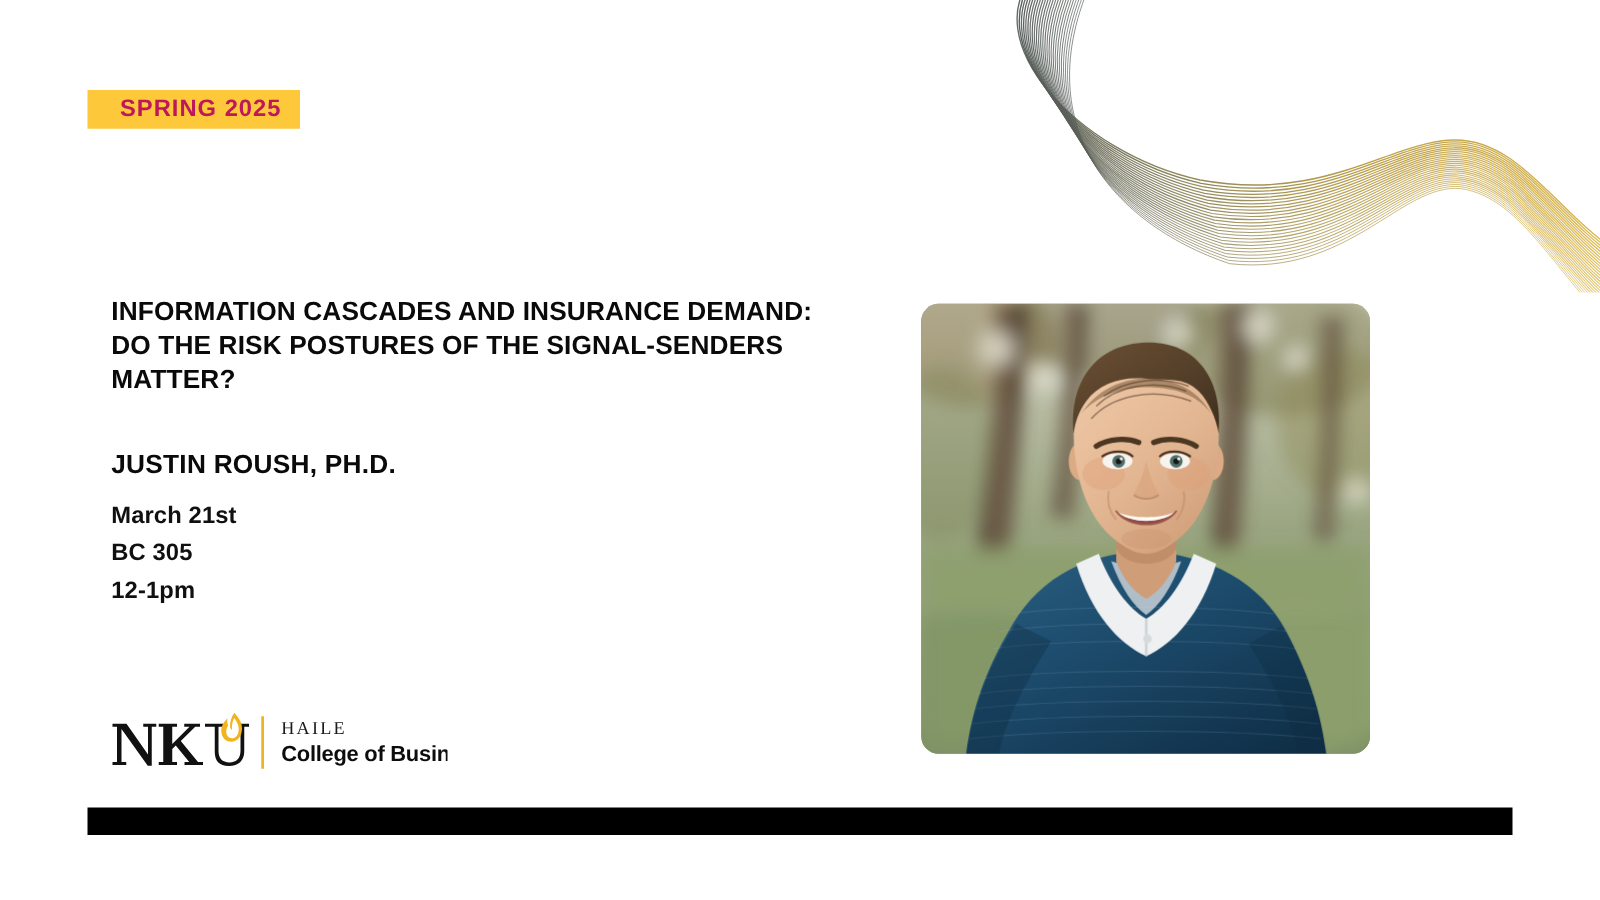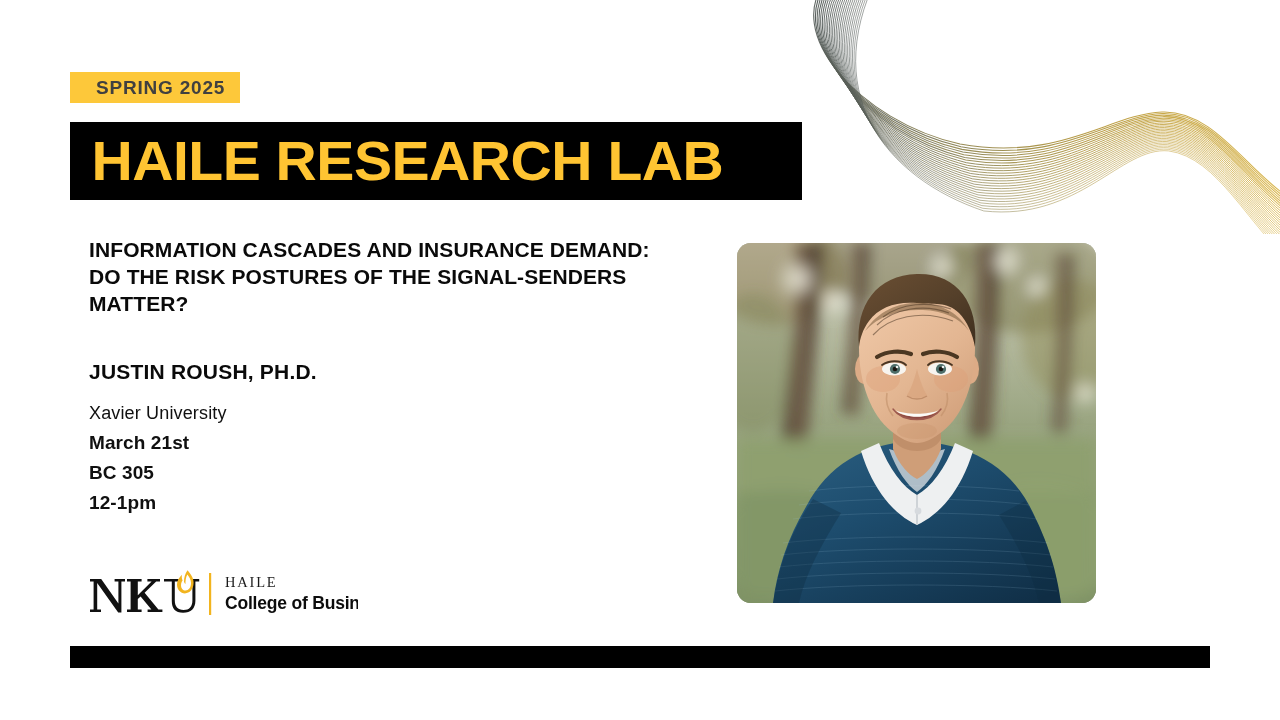--- a/index.html
+++ b/index.html
@@ -39,21 +39,21 @@
     height: 31px;
     padding: 0 15px 0 26px;
     background: #FDC83A;
     display: flex;
     align-items: center;
     letter-spacing: 0.6px;
   }
   #season-badge .txt {
     font-size: 19px;
     font-weight: 600;
-    color: #404040;
+    color: #be185d;
     line-height: 1;
     letter-spacing: 0.8px;
   }
 
   
   #title-bar {
     position: absolute;
     left: 70px;
     top: 122px;
     width: 732px;
@@ -276,30 +276,26 @@
                C 2.3999999999999986 98.63999999999999, 77 184.16, 173.76 216.95999999999998
                C 269.44 227.4, 310.8 152.4, 358.48 156.88
                C 408.32 163.52, 438.16 232.16, 482 268.64" stroke="url(#waveGrad)" stroke-width="0.75" opacity="0.70" fill="none"></path>
       </g>
   </svg>
 
   <div id="season-badge">
     <span class="txt">SPRING 2025</span>
   </div>
 
-  <div id="title-bar">
-    <span class="txt">HAILE RESEARCH LAB</span>
-  </div>
 
   <div id="talk-title">INFORMATION CASCADES AND INSURANCE DEMAND: DO THE RISK POSTURES OF THE SIGNAL-SENDERS MATTER?</div>
 
   <div id="speaker-name">JUSTIN ROUSH, PH.D.</div>
 
   <div id="speaker-meta">
-    <div class="line">Xavier University</div>
     <div class="line strong">March 21st</div>
     <div class="line strong">BC 305</div>
     <div class="line strong">12-1pm</div>
   </div>
 
   <svg id="logo" viewBox="0 0 270 52" aria-hidden="true">
 
     <g fill="#111111">
 
       <path d="M2 44 L2 41.6 L5.6 41.6 L5.6 13.4 L2 13.4 L2 11 L13.2 11 L30.4 35.5 L30.4 13.4 L26.6 13.4 L26.6 11 L37 11 L37 13.4 L33.4 13.4 L33.4 44.6 L30.2 44.6 L9.2 15.1 L9.2 41.6 L13 41.6 L13 44 Z"></path>

